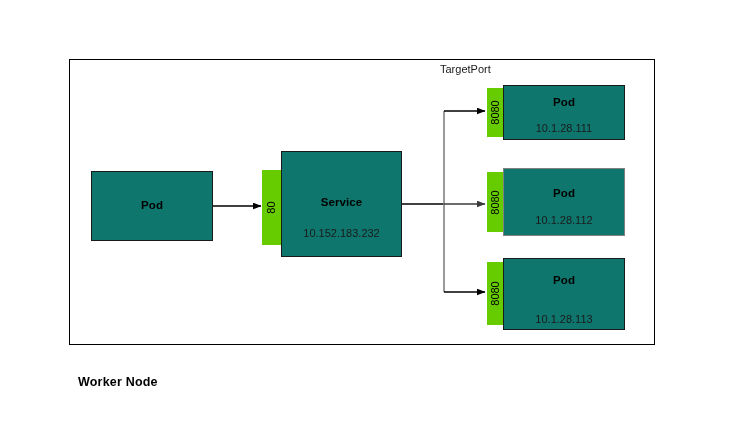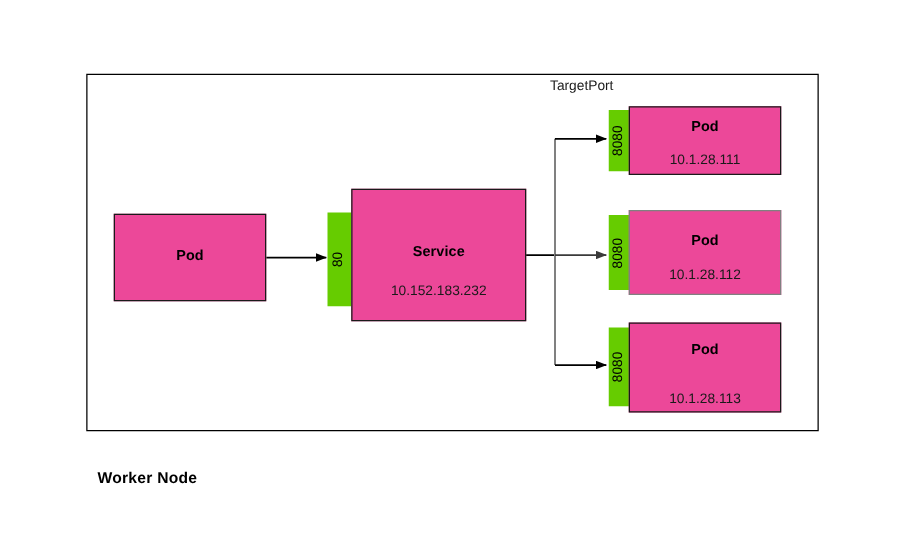--- a/index.html
+++ b/index.html
@@ -37,21 +37,21 @@
     height: 286px;
     border: 1.6px solid #000000;
     box-sizing: border-box;
     background: transparent;
   }
 
   
   .box {
     position: absolute;
     box-sizing: border-box;
-    background: #ec4899;
+    background: #0f766e;
     border: 1.3px solid #1a1a1a;
     display: flex;
     flex-direction: column;
     align-items: center;
     justify-content: center;
   }
   .box.gray-border { border: 1.8px solid #808080; }
 
   .box-title {
     font-size: 11.5px;
@@ -62,21 +62,21 @@
   }
   .box-sub {
     font-size: 11px;
     font-weight: normal;
     color: #1a1a1a;
     line-height: 1;
   }
 
   
   #pod-client      { left: 91px;  top: 171px; width: 122px; height: 70px; }
-  #svc-box         { left: 281px; top: 151px; width: 140px; height: 106px; }
+  #svc-box         { left: 281px; top: 151px; width: 121px; height: 106px; }
   #pod-1           { left: 503px; top: 85px;  width: 122px; height: 55px; }
   #pod-2           { left: 503px; top: 168px; width: 122px; height: 68px; }
   #pod-3           { left: 503px; top: 258px; width: 122px; height: 72px; }
 
   
   #svc-box { justify-content: flex-start; }
   #svc-box .box-title { margin-top: 45px; }
   #svc-box .box-sub   { margin-top: 19px; }
 
   

